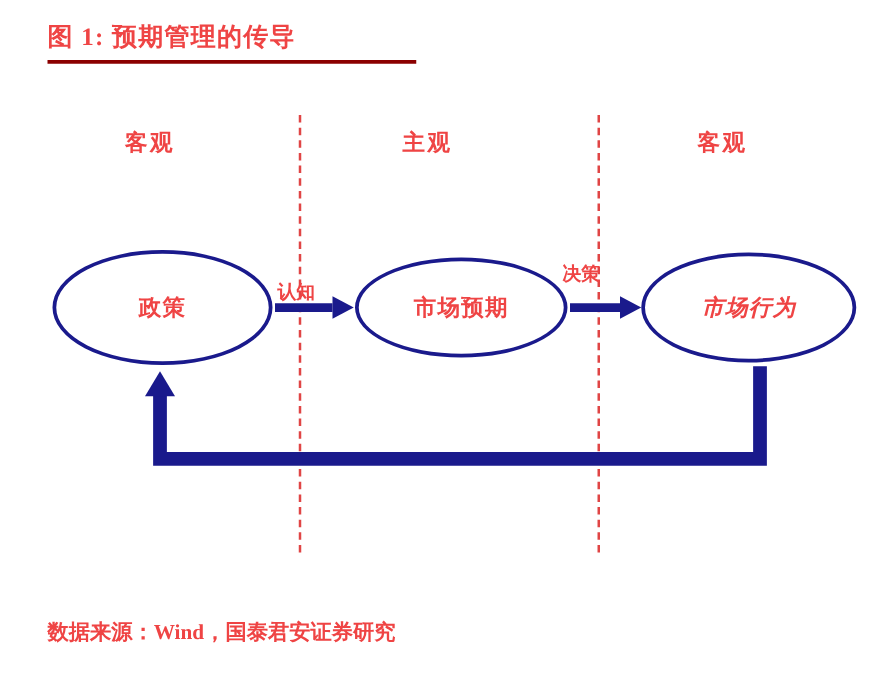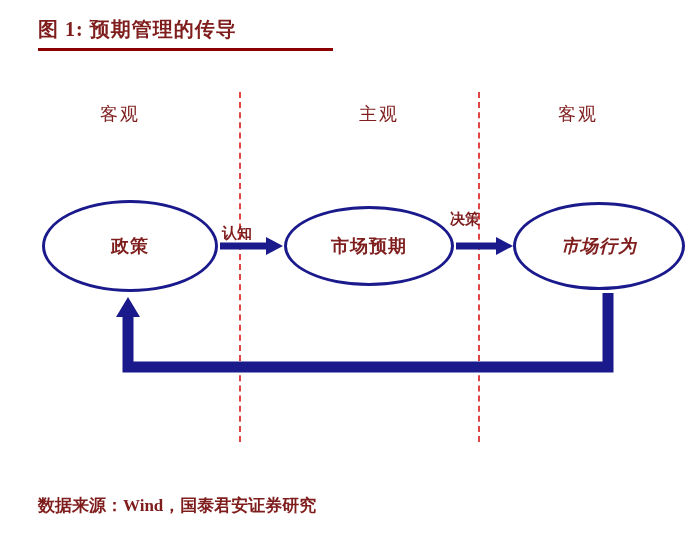--- a/index.html
+++ b/index.html
@@ -2,21 +2,21 @@
 <html><head>
 <meta charset="utf-8">
 <style>
   html, body { margin: 0; padding: 0; background: #ffffff; }
   .page {
     position: relative;
     width: 700px;
     height: 538px;
     background: #ffffff;
     font-family: "Liberation Serif", "DejaVu Serif", serif;
-    color: #7f1d1d;
+    color: #ef4444;
     overflow: hidden;
   }
   .figure-title {
     position: absolute;
     left: 38px;
     top: 16px;
     font-size: 20px;
     font-weight: bold;
     letter-spacing: 1px;
   }
@@ -25,25 +25,25 @@
     left: 38px;
     top: 48px;
     width: 295px;
     height: 3px;
     background: #8b0000;
   }
   .col-label {
     position: absolute;
     top: 102px;
     font-size: 18px;
-    font-weight: normal;
+    font-weight: bold;
     letter-spacing: 2px;
   }
   .col-label.c1 { left: 100px; }
-  .col-label.c2 { left: 359px; }
+  .col-label.c2 { left: 322px; }
   .col-label.c3 { left: 558px; }
   .dashed-line {
     position: absolute;
     top: 92px;
     height: 350px;
     width: 0;
     border-left: 2px dashed #e04545;
   }
   .dashed-line.d1 { left: 239px; }
   .dashed-line.d2 { left: 478px; }

